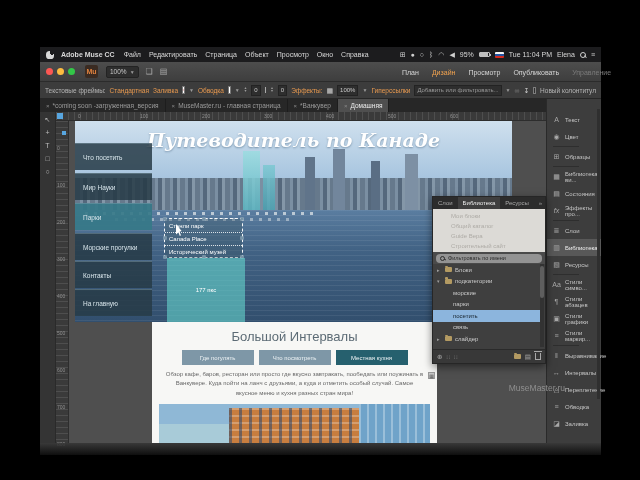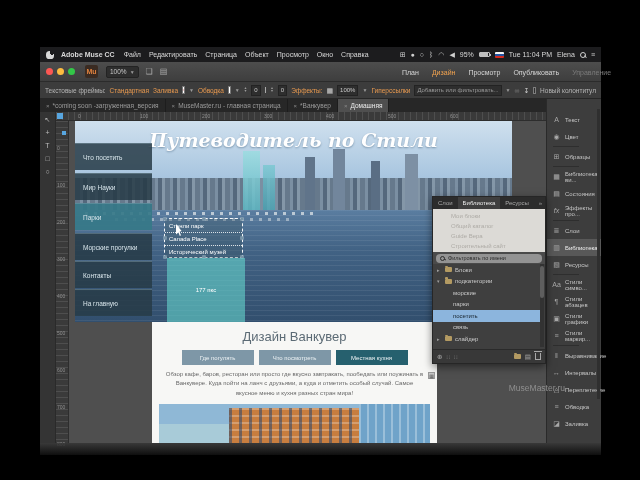--- a/index.html
+++ b/index.html
@@ -325,21 +325,21 @@
       <div class="tower" style="left:168px;top:30px;width:17px;height:60px;background:linear-gradient(180deg,#9bdce0,#5cb6c2);opacity:.85"></div>
       <div class="tower" style="left:188px;top:44px;width:12px;height:46px;background:linear-gradient(180deg,#7cc8d2,#4ea4b4);opacity:.85"></div>
       <div class="tower" style="left:230px;top:36px;width:10px;height:53px;background:#60748a"></div>
       <div class="tower" style="left:258px;top:28px;width:12px;height:61px;background:#72869c"></div>
       <div class="tower" style="left:296px;top:40px;width:9px;height:49px;background:#5a6e84"></div>
       <div class="tower" style="left:330px;top:33px;width:13px;height:56px;background:#7d90a4"></div>
       <div id="water"></div>
       <div class="boats" style="left:10px;top:91px;width:230px;"></div>
       <div class="boats" style="left:40px;top:97px;width:180px;opacity:.5"></div>
     </div>
-    <div id="hero-title">Путеводитель по Стили</div>
+    <div id="hero-title">Путеводитель по Канаде</div>
     <div id="site-nav">
         <div class="site-nav-item" style="top: 22px;">Что посетить</div>
         <div class="site-nav-item" style="top: 52px;">Мир Науки</div>
         <div class="site-nav-item highlight" style="top: 82px;">Парки</div>
         <div class="site-nav-item" style="top: 112px;">Морские прогулки</div>
         <div class="site-nav-item" style="top: 140px;">Контакты</div>
         <div class="site-nav-item" style="top: 168px;">На главную</div>
       </div>
 
     <div id="widget">
@@ -354,21 +354,21 @@
         <span class="handle" style="left: 0%; top: 100%; transform: translate(-50%, -50%);"></span>
         <span class="handle" style="left: 50%; top: 100%; transform: translate(-50%, -50%);"></span>
         <span class="handle" style="left: 100%; top: 100%; transform: translate(-50%, -50%);"></span>
       </div>
     <div id="measure-rect">
       <span>177 пкс</span>
     </div>
     <div id="cursor"></div>
 
     <div id="white-section">
-      <div id="section-heading">Дизайн Ванкувер</div>
+      <div id="section-heading">Большой Интервалы</div>
       <div id="section-tabs">
           <div class="section-tab">Где погулять</div>
           <div class="section-tab">Что посмотреть</div>
           <div class="section-tab active">Местная кухня</div>
         </div>
       <div class="widget-opt">▦</div>
       <div id="section-paragraph">Обзор кафе, баров, ресторан или просто где вкусно завтракать, пообедать или поужинать в Ванкувере. Куда пойти на ланч с друзьями, а куда и отметить особый случай. Самое вкусное меню и кухня разных стран мира!</div>
       <div id="section-photo">
         <div class="pool"></div>
           <div class="bldg"></div>

